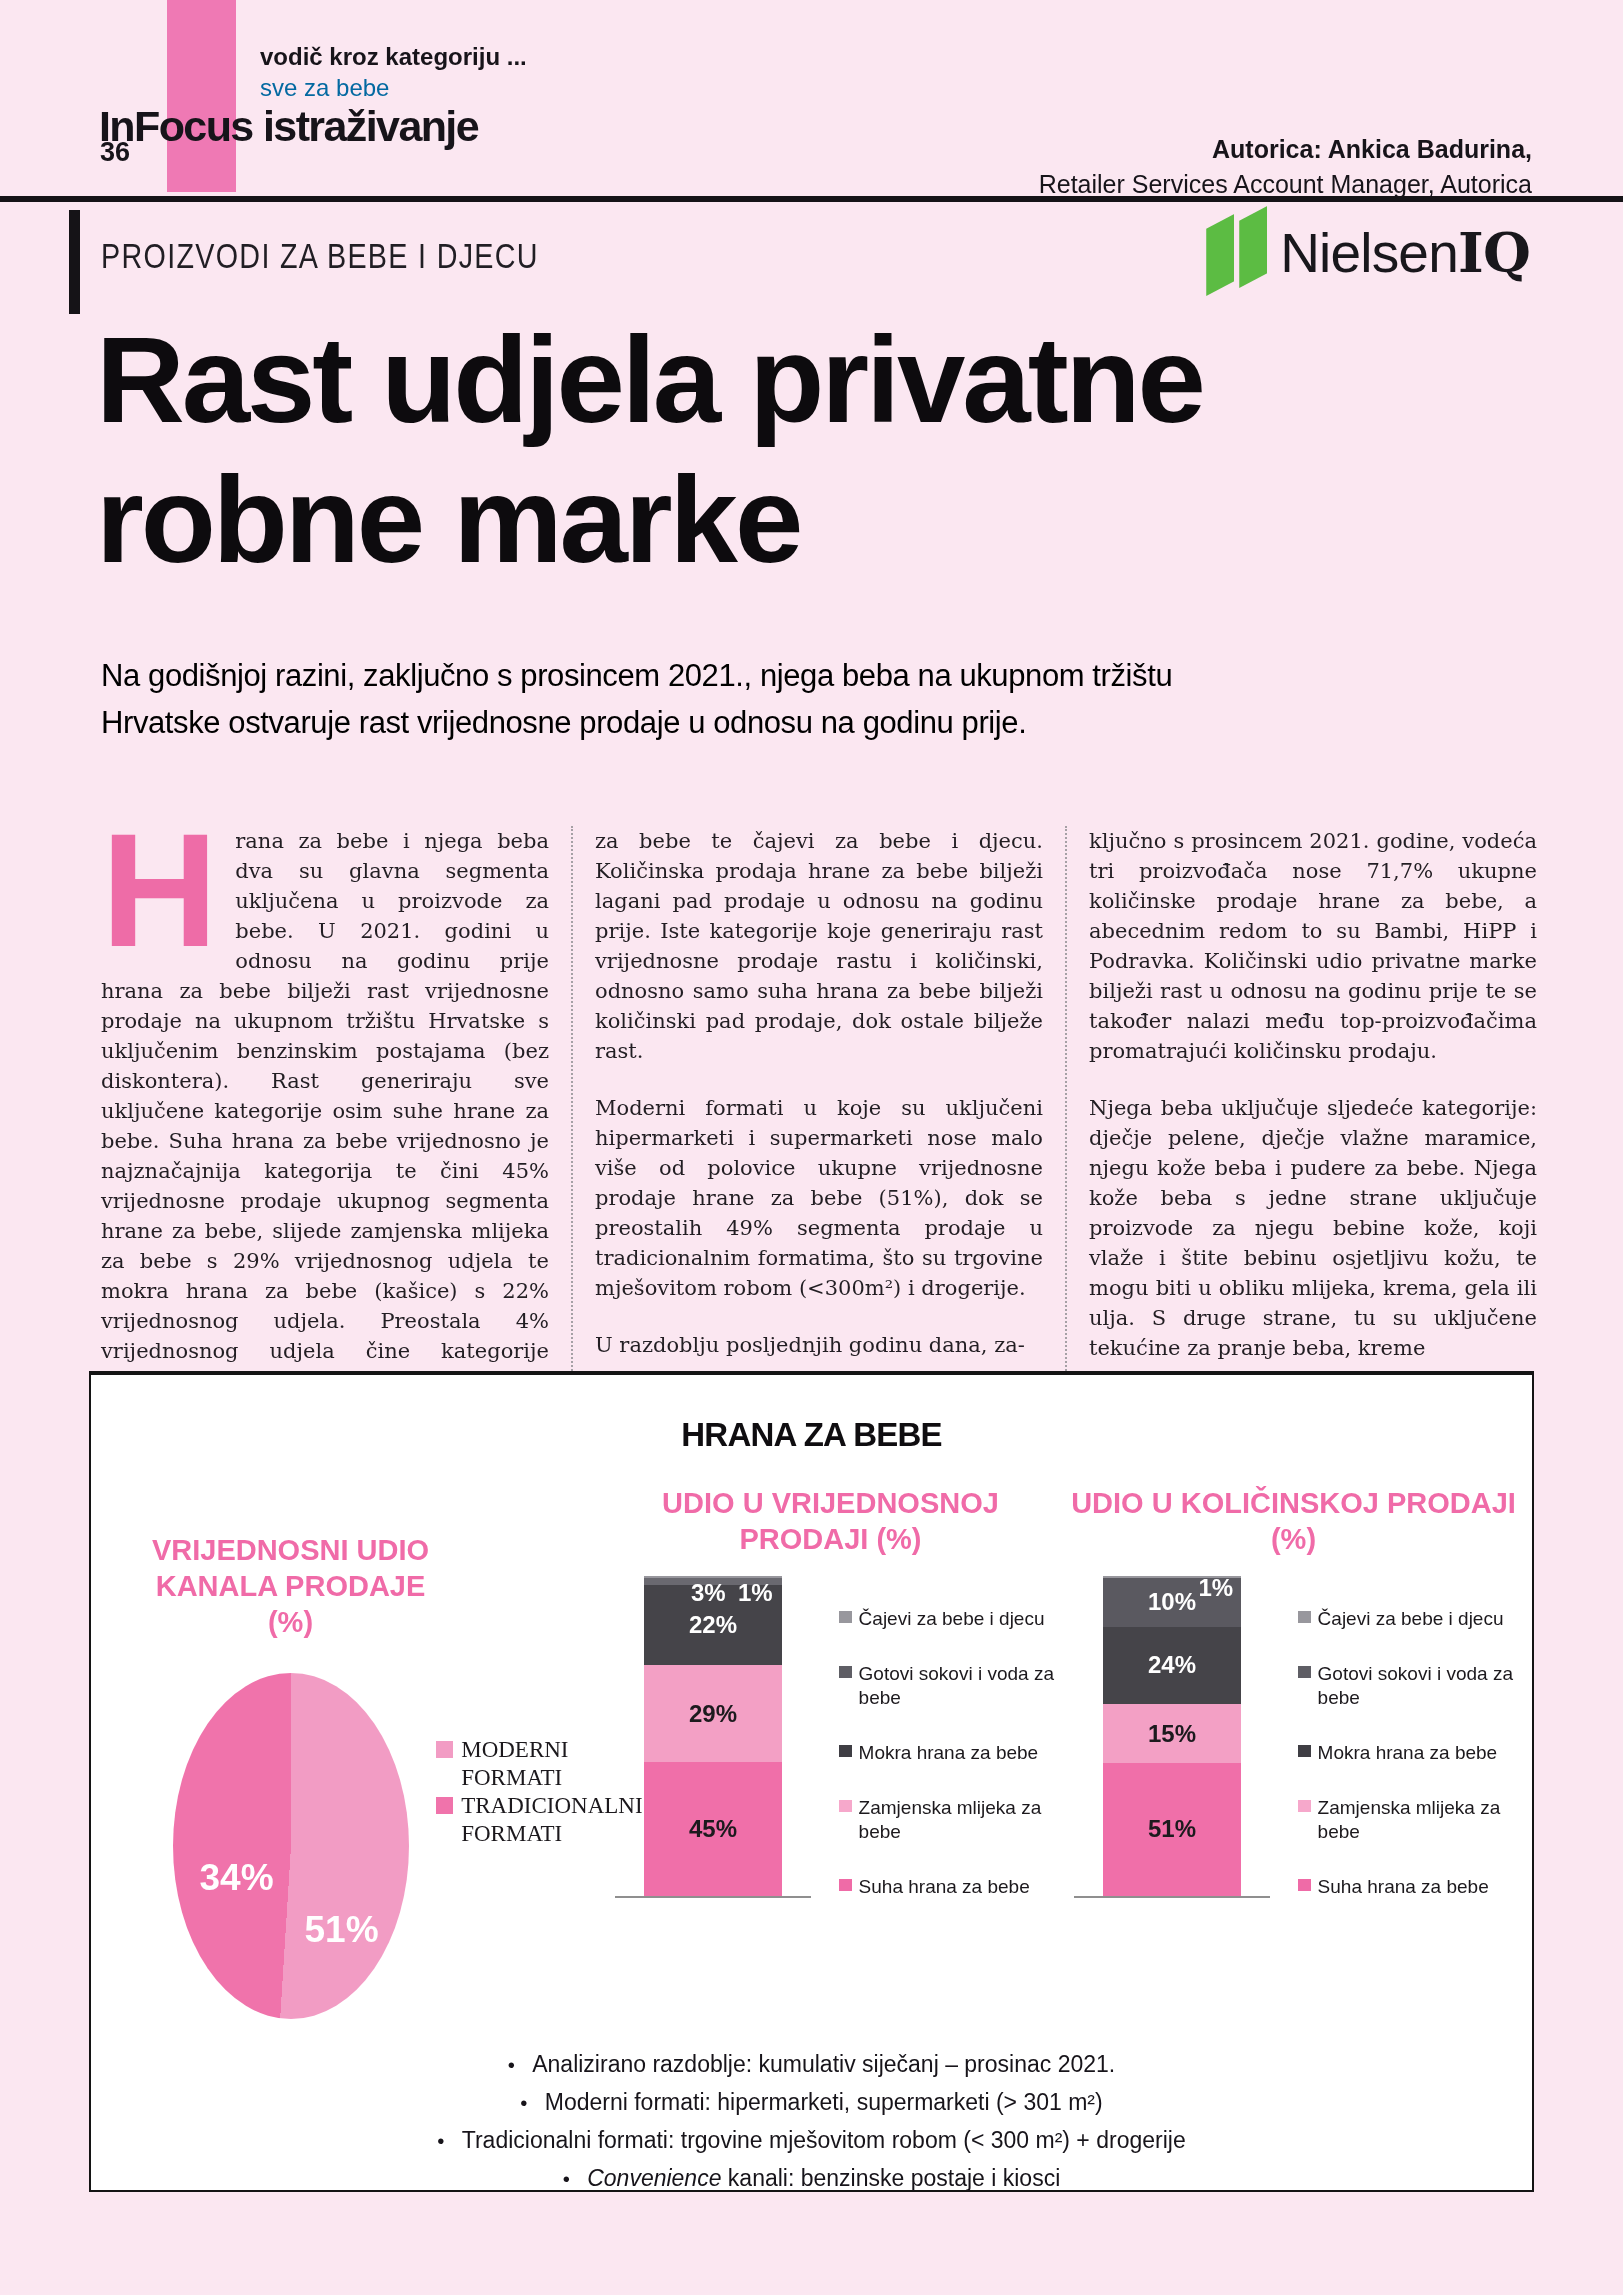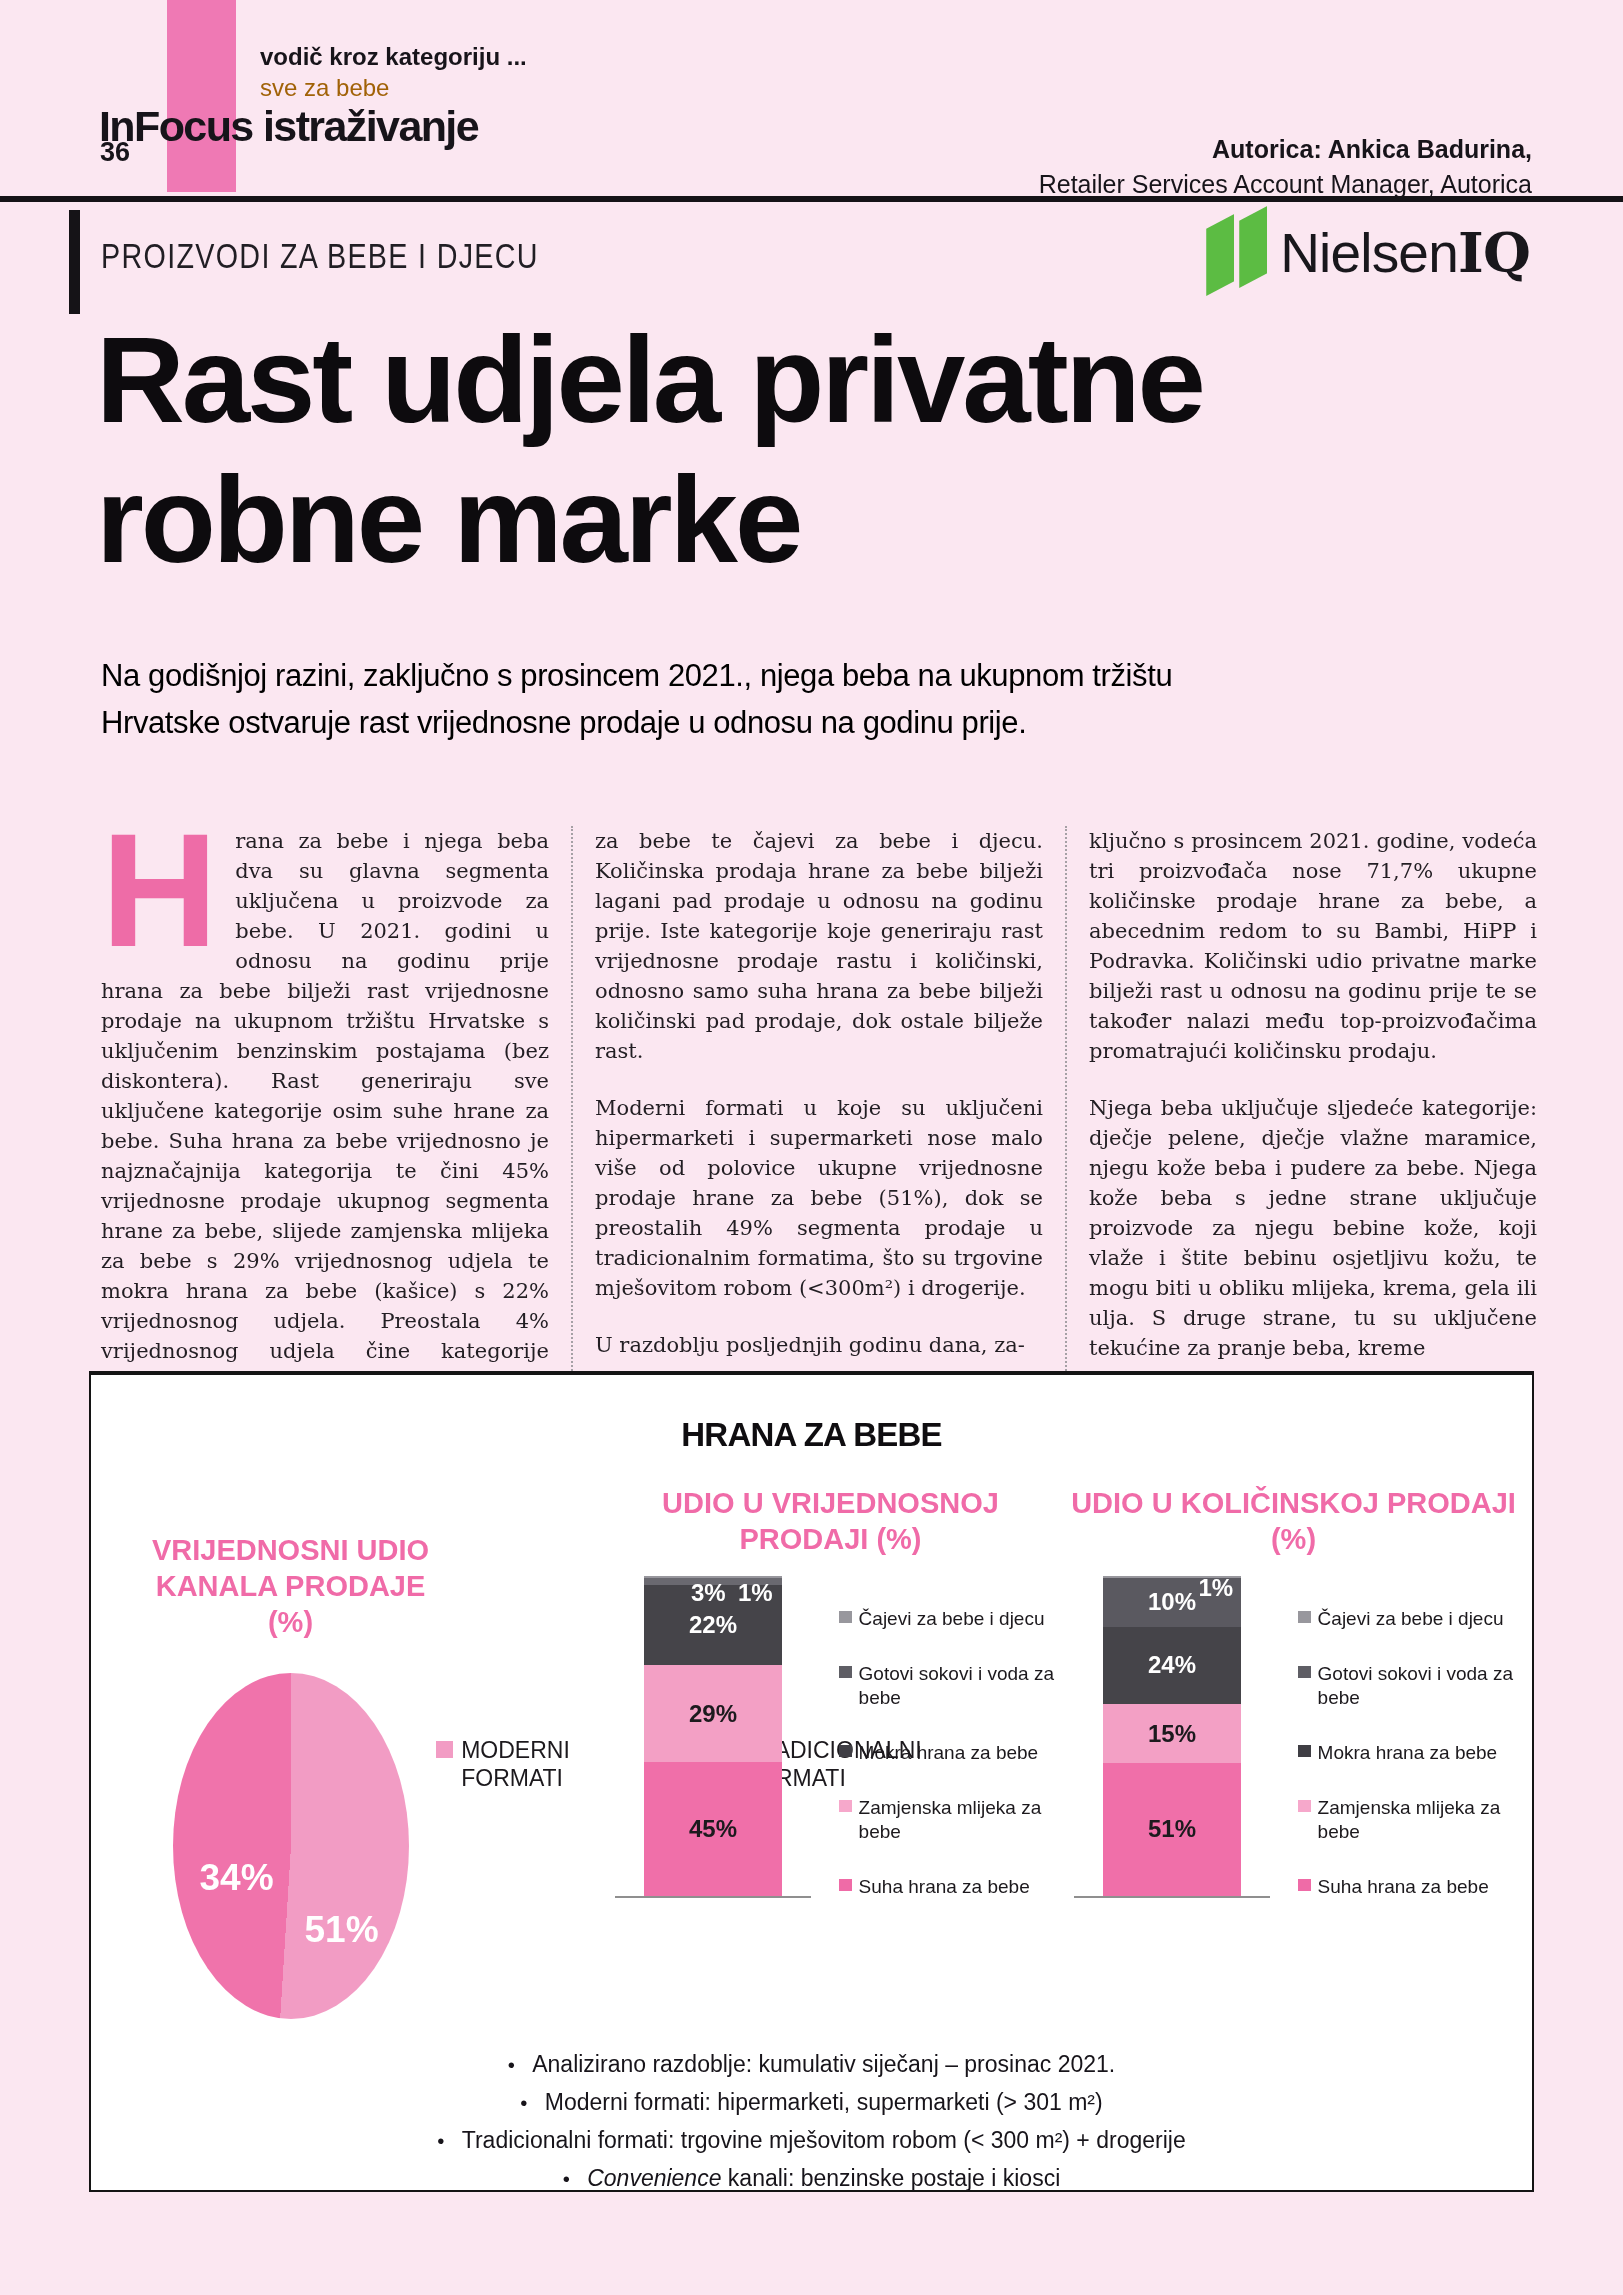--- a/index.html
+++ b/index.html
@@ -3,21 +3,21 @@
 <meta charset="utf-8">
 <style>
   html,body{margin:0;padding:0;background:#e8e0e4;}
   .page{position:relative;width:1623px;height:2295px;background:#fbe7f1;overflow:hidden;
         font-family:"Liberation Sans",sans-serif;color:#17141a;}
   
   .pink-block{position:absolute;left:167px;top:0;width:69px;height:192px;background:#ef79b4;}
   .page-num{position:absolute;left:100px;top:137px;font-size:27px;font-weight:bold;}
   .kicker{position:absolute;left:260px;top:41px;line-height:31px;}
   .kicker .k1{font-size:24px;font-weight:bold;}
-  .kicker .k2{font-size:24px;color:#a16207;}
+  .kicker .k2{font-size:24px;color:#0369a1;}
   .infocus{position:absolute;left:99px;top:102px;font-size:43px;font-weight:800;letter-spacing:-1.6px;}
   .author{position:absolute;right:91px;top:132px;text-align:right;line-height:35px;}
   .author .a1{font-size:25px;font-weight:bold;}
   .author .a2{font-size:25px;}
   .top-rule{position:absolute;left:0;top:196px;width:1623px;height:5.5px;background:#151317;}
   .marker-bar{position:absolute;left:69px;top:210px;width:11px;height:104px;background:#151317;}
   .eyebrow{position:absolute;left:101px;top:236px;font-size:35px;letter-spacing:1.6px;color:#211e24;
            transform:scaleX(.82);transform-origin:left;white-space:nowrap;font-weight:400;}
   
   .logo{position:absolute;right:93px;top:206px;display:flex;align-items:center;}
@@ -50,21 +50,21 @@
   .charts-row{display:grid;grid-template-columns:510px 459px 467px;margin-top:31px;}
   .sub-title{text-align:center;color:#f06ba8;font-size:29px;line-height:36px;font-weight:bold;}
   
   .pie-wrap{display:flex;padding-left:54px;}
   .pie-left{width:330px;}
   .pie-left .sub-title{margin-top:47px;}
   .pie{width:236px;height:346px;border-radius:50%;margin:33px auto 0 auto;position:relative;}
   .pie-label{position:absolute;color:#ffffff;font-weight:bold;font-size:37px;}
   .pl49{left:27px;top:184px;}
   .pl51{left:132px;top:236px;}
-  .pie-legend{display:flex;padding-top:251px;gap:149px;width:165px;}
+  .pie-legend{display:flex;flex-direction:column;padding-top:251px;width:165px;font-family:Liberation Serif, serif;}
   .pleg-item{display:flex;gap:7.9px;font-size:23px;line-height:28px;color:#1c191d;}
   .pleg-item .sq{flex:0 0 17.3px;width:17.3px;height:17.3px;margin-top:4.7px;}
   
   .bar-block{display:flex;flex-direction:column;}
   .bar-area{display:flex;margin-top:19px;}
   .bar-col{width:224px;display:flex;flex-direction:column;align-items:center;}
   .bar{position:relative;display:flex;flex-direction:column;width:138px;height:320px;}
   .seg{display:flex;align-items:center;justify-content:center;font-weight:bold;font-size:24px;}
   .seg.s-cajevi{background:#98979d;}
   .seg.s-gotovi{background:#6a6970;color:#fff;}

